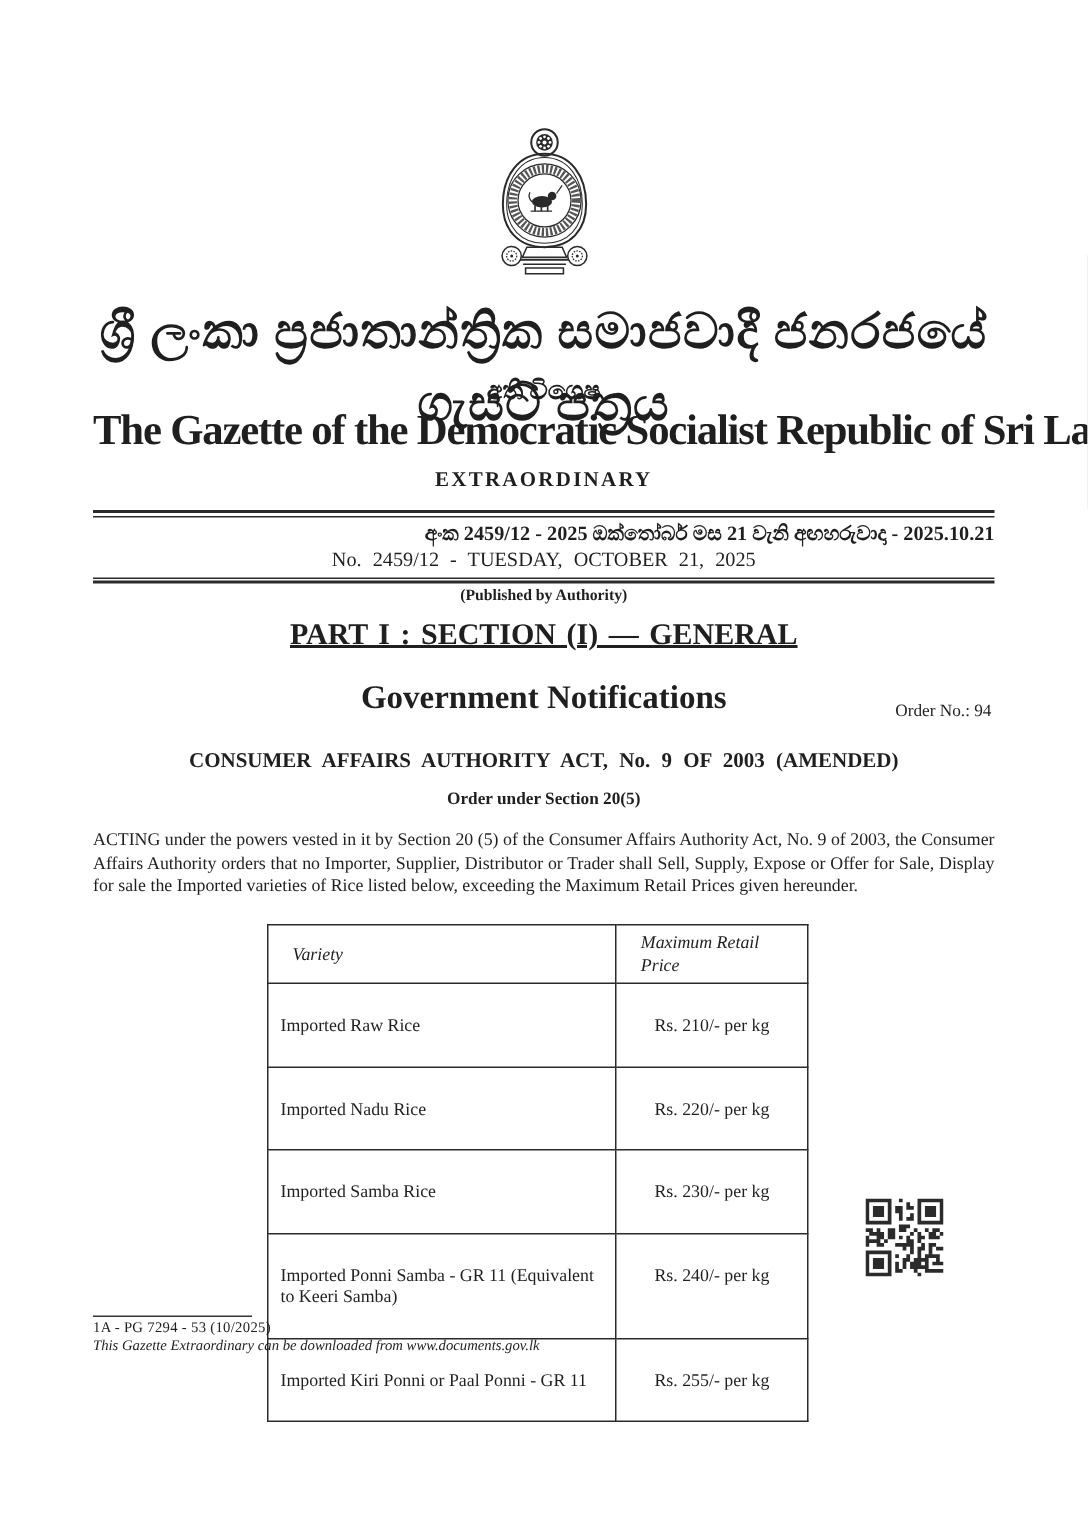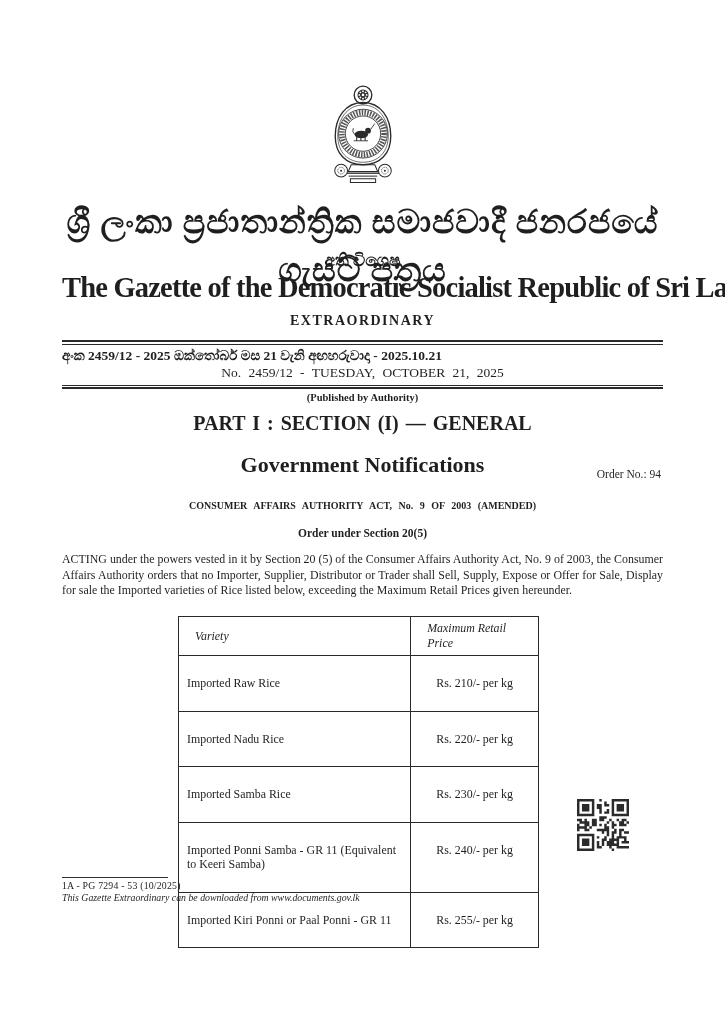--- a/index.html
+++ b/index.html
@@ -41,30 +41,30 @@
   .edition {
     top: 313px;
     font-size: 14px;
     font-weight: bold;
     letter-spacing: 1.5px;
   }
 
   .banner { top: 340px; left: 62px; width: 601px; }
   .rule-double-top { border-top: 2.5px solid #2a2a2a; border-bottom: 1px solid #2a2a2a; height: 4.5px; }
   .rule-double-bottom { border-top: 1px solid #2a2a2a; border-bottom: 2.5px solid #2a2a2a; height: 4.5px; }
-  .banner-line-si { text-align: left; font-size: 13.5px; font-weight: bold; margin-top: 3px; }
+  .banner-line-si { text-align: right; font-size: 13.5px; font-weight: bold; margin-top: 3px; }
   .banner-line-en { text-align: center; font-size: 13.5px; word-spacing: 4px; margin: 1px 0 4px 0; }
 
   .published { top: 392px; font-size: 10.5px; font-weight: bold; }
 
-  .part-heading { top: 412px; font-size: 20px; font-weight: bold; word-spacing: 2px; }
+  .part-heading { top: 412px; font-size: 20px; font-weight: bold; word-spacing: 2px; text-decoration: underline; }
   .gov-notif { top: 452px; font-size: 22px; font-weight: bold; }
   .order-no { top: 468px; right: 64px; font-size: 11.5px; }
 
-  .act-title { top: 500px; font-size: 10px; font-weight: bold; word-spacing: 4px; }
+  .act-title { top: 500px; font-size: 14px; font-weight: bold; word-spacing: 4px; }
   .order-heading { top: 527px; font-size: 11.5px; font-weight: bold; }
 
   .body-par {
     top: 552px; left: 62px; width: 601px;
     font-size: 11.9px; line-height: 15.6px;
     text-align: justify;
   }
 
   .price-table { top: 616px; left: 178px; }
   table { border-collapse: collapse; width: 361px; font-size: 11.9px; }

